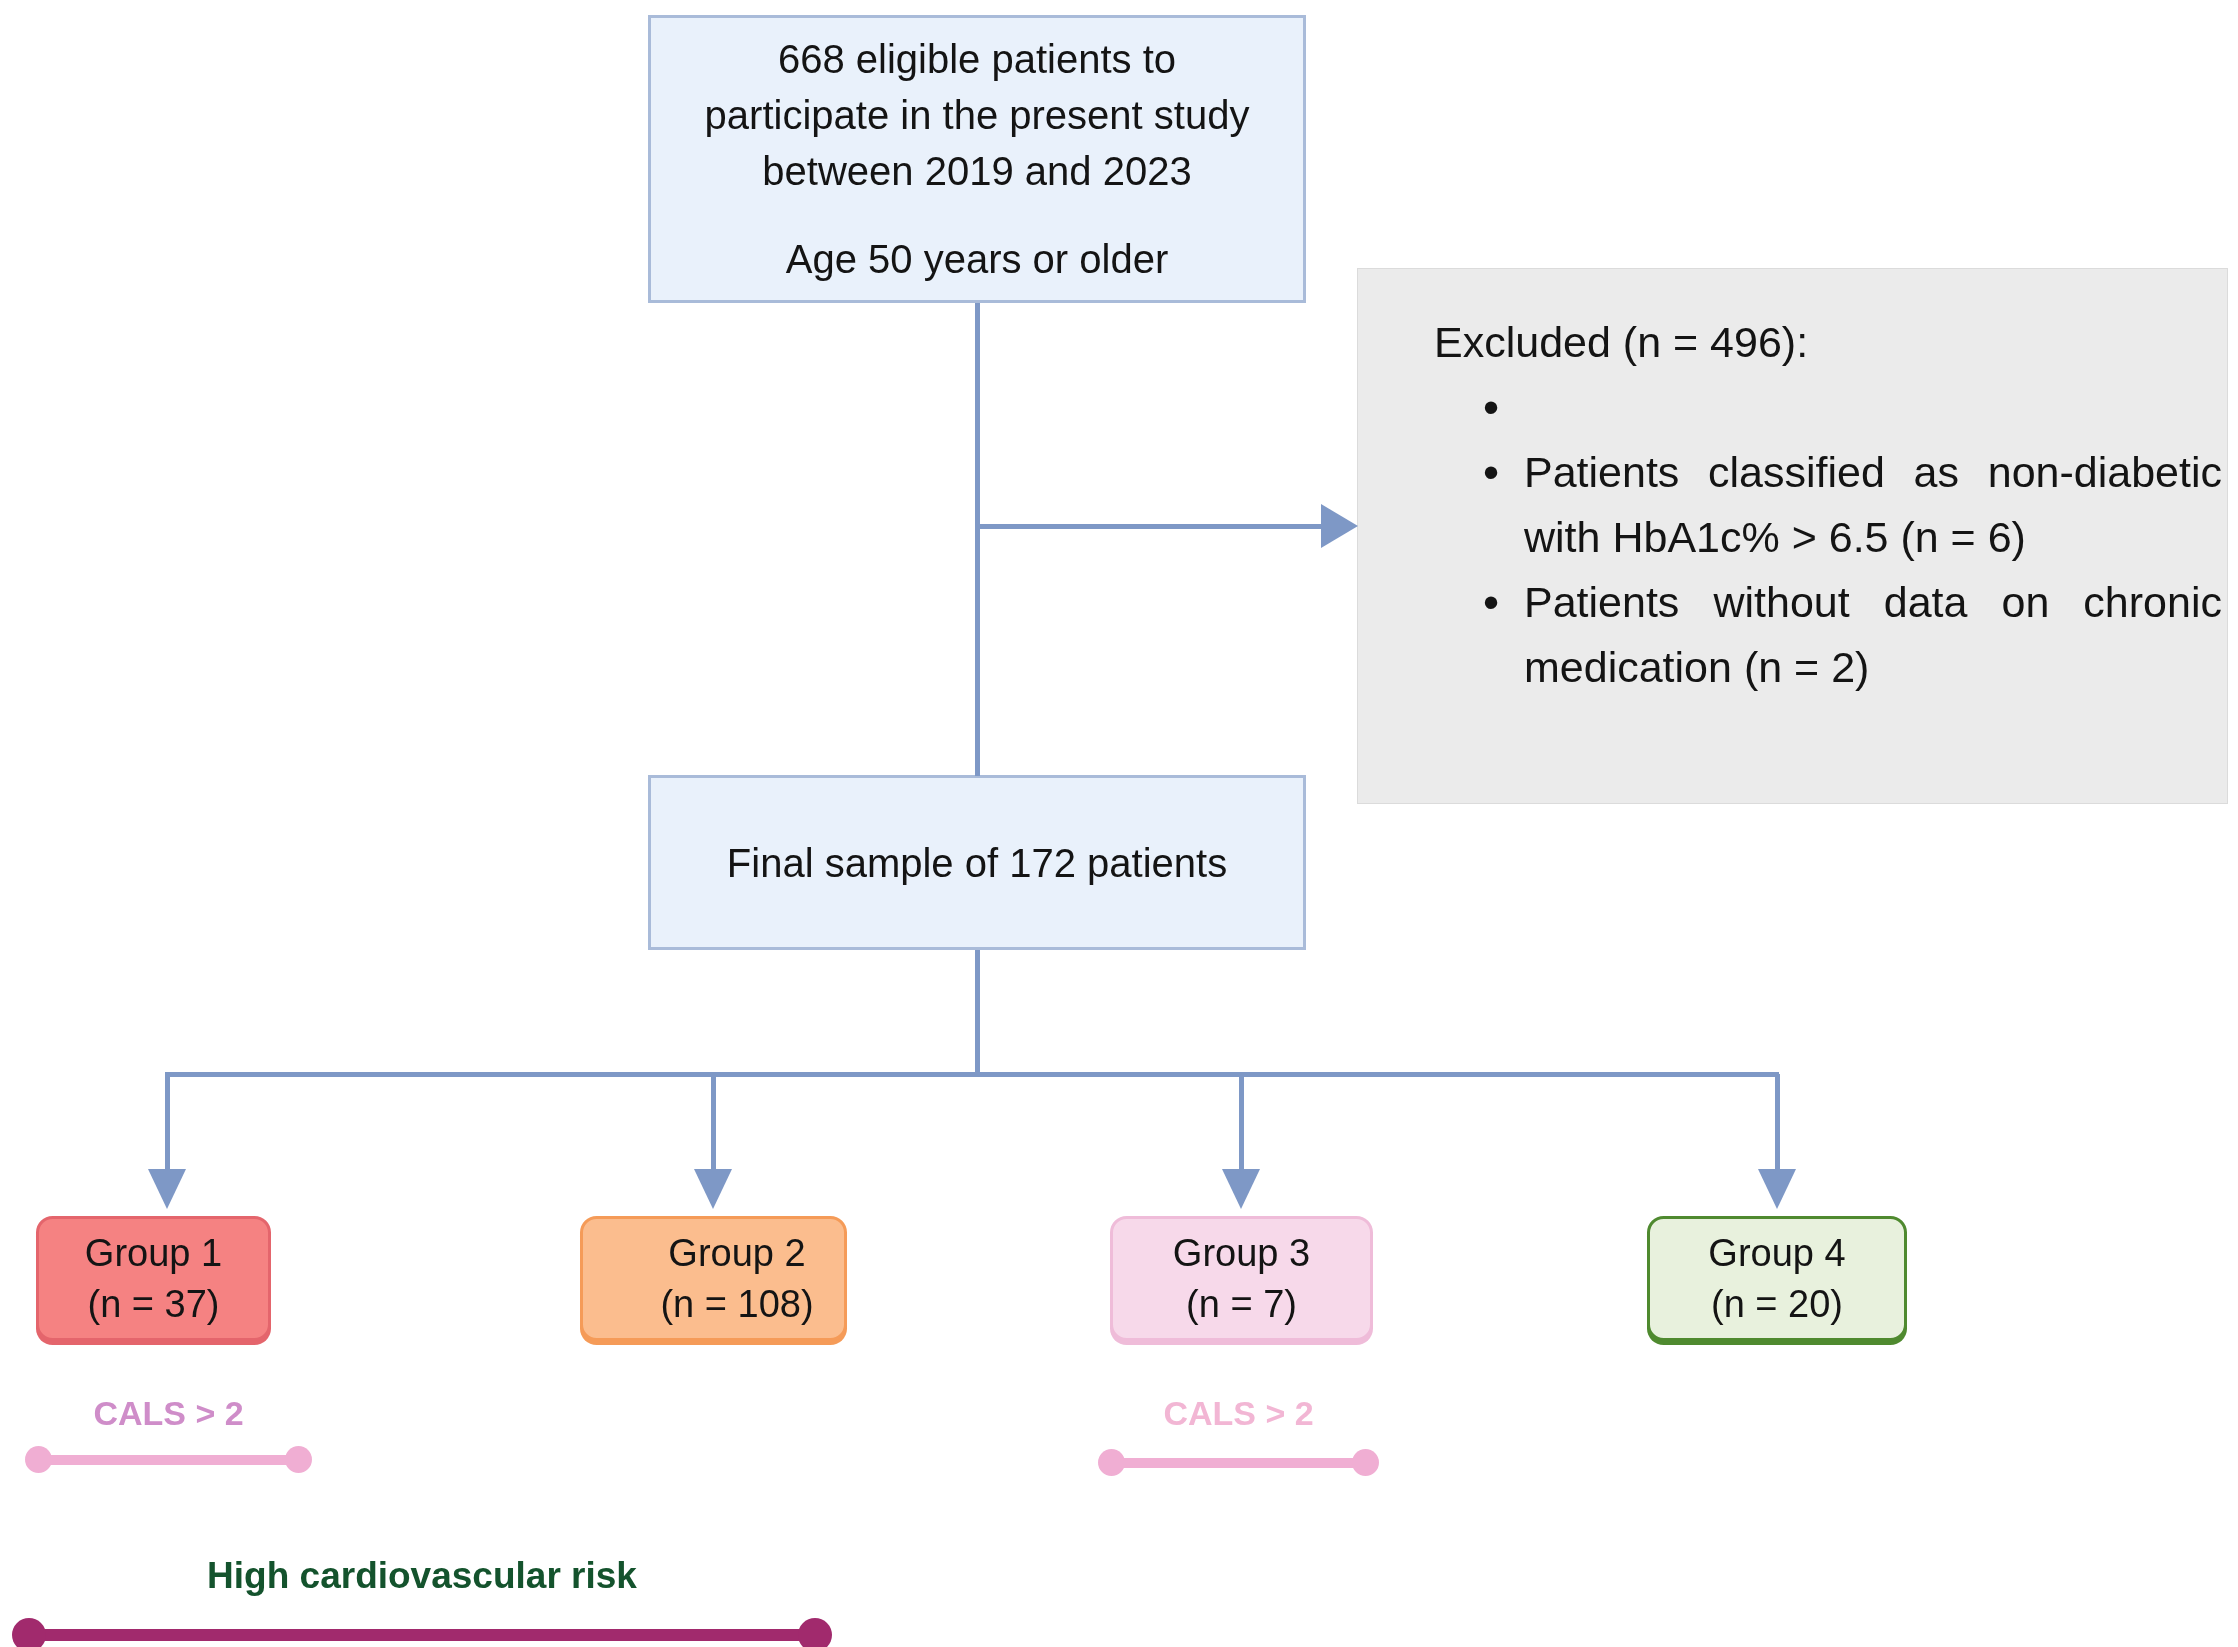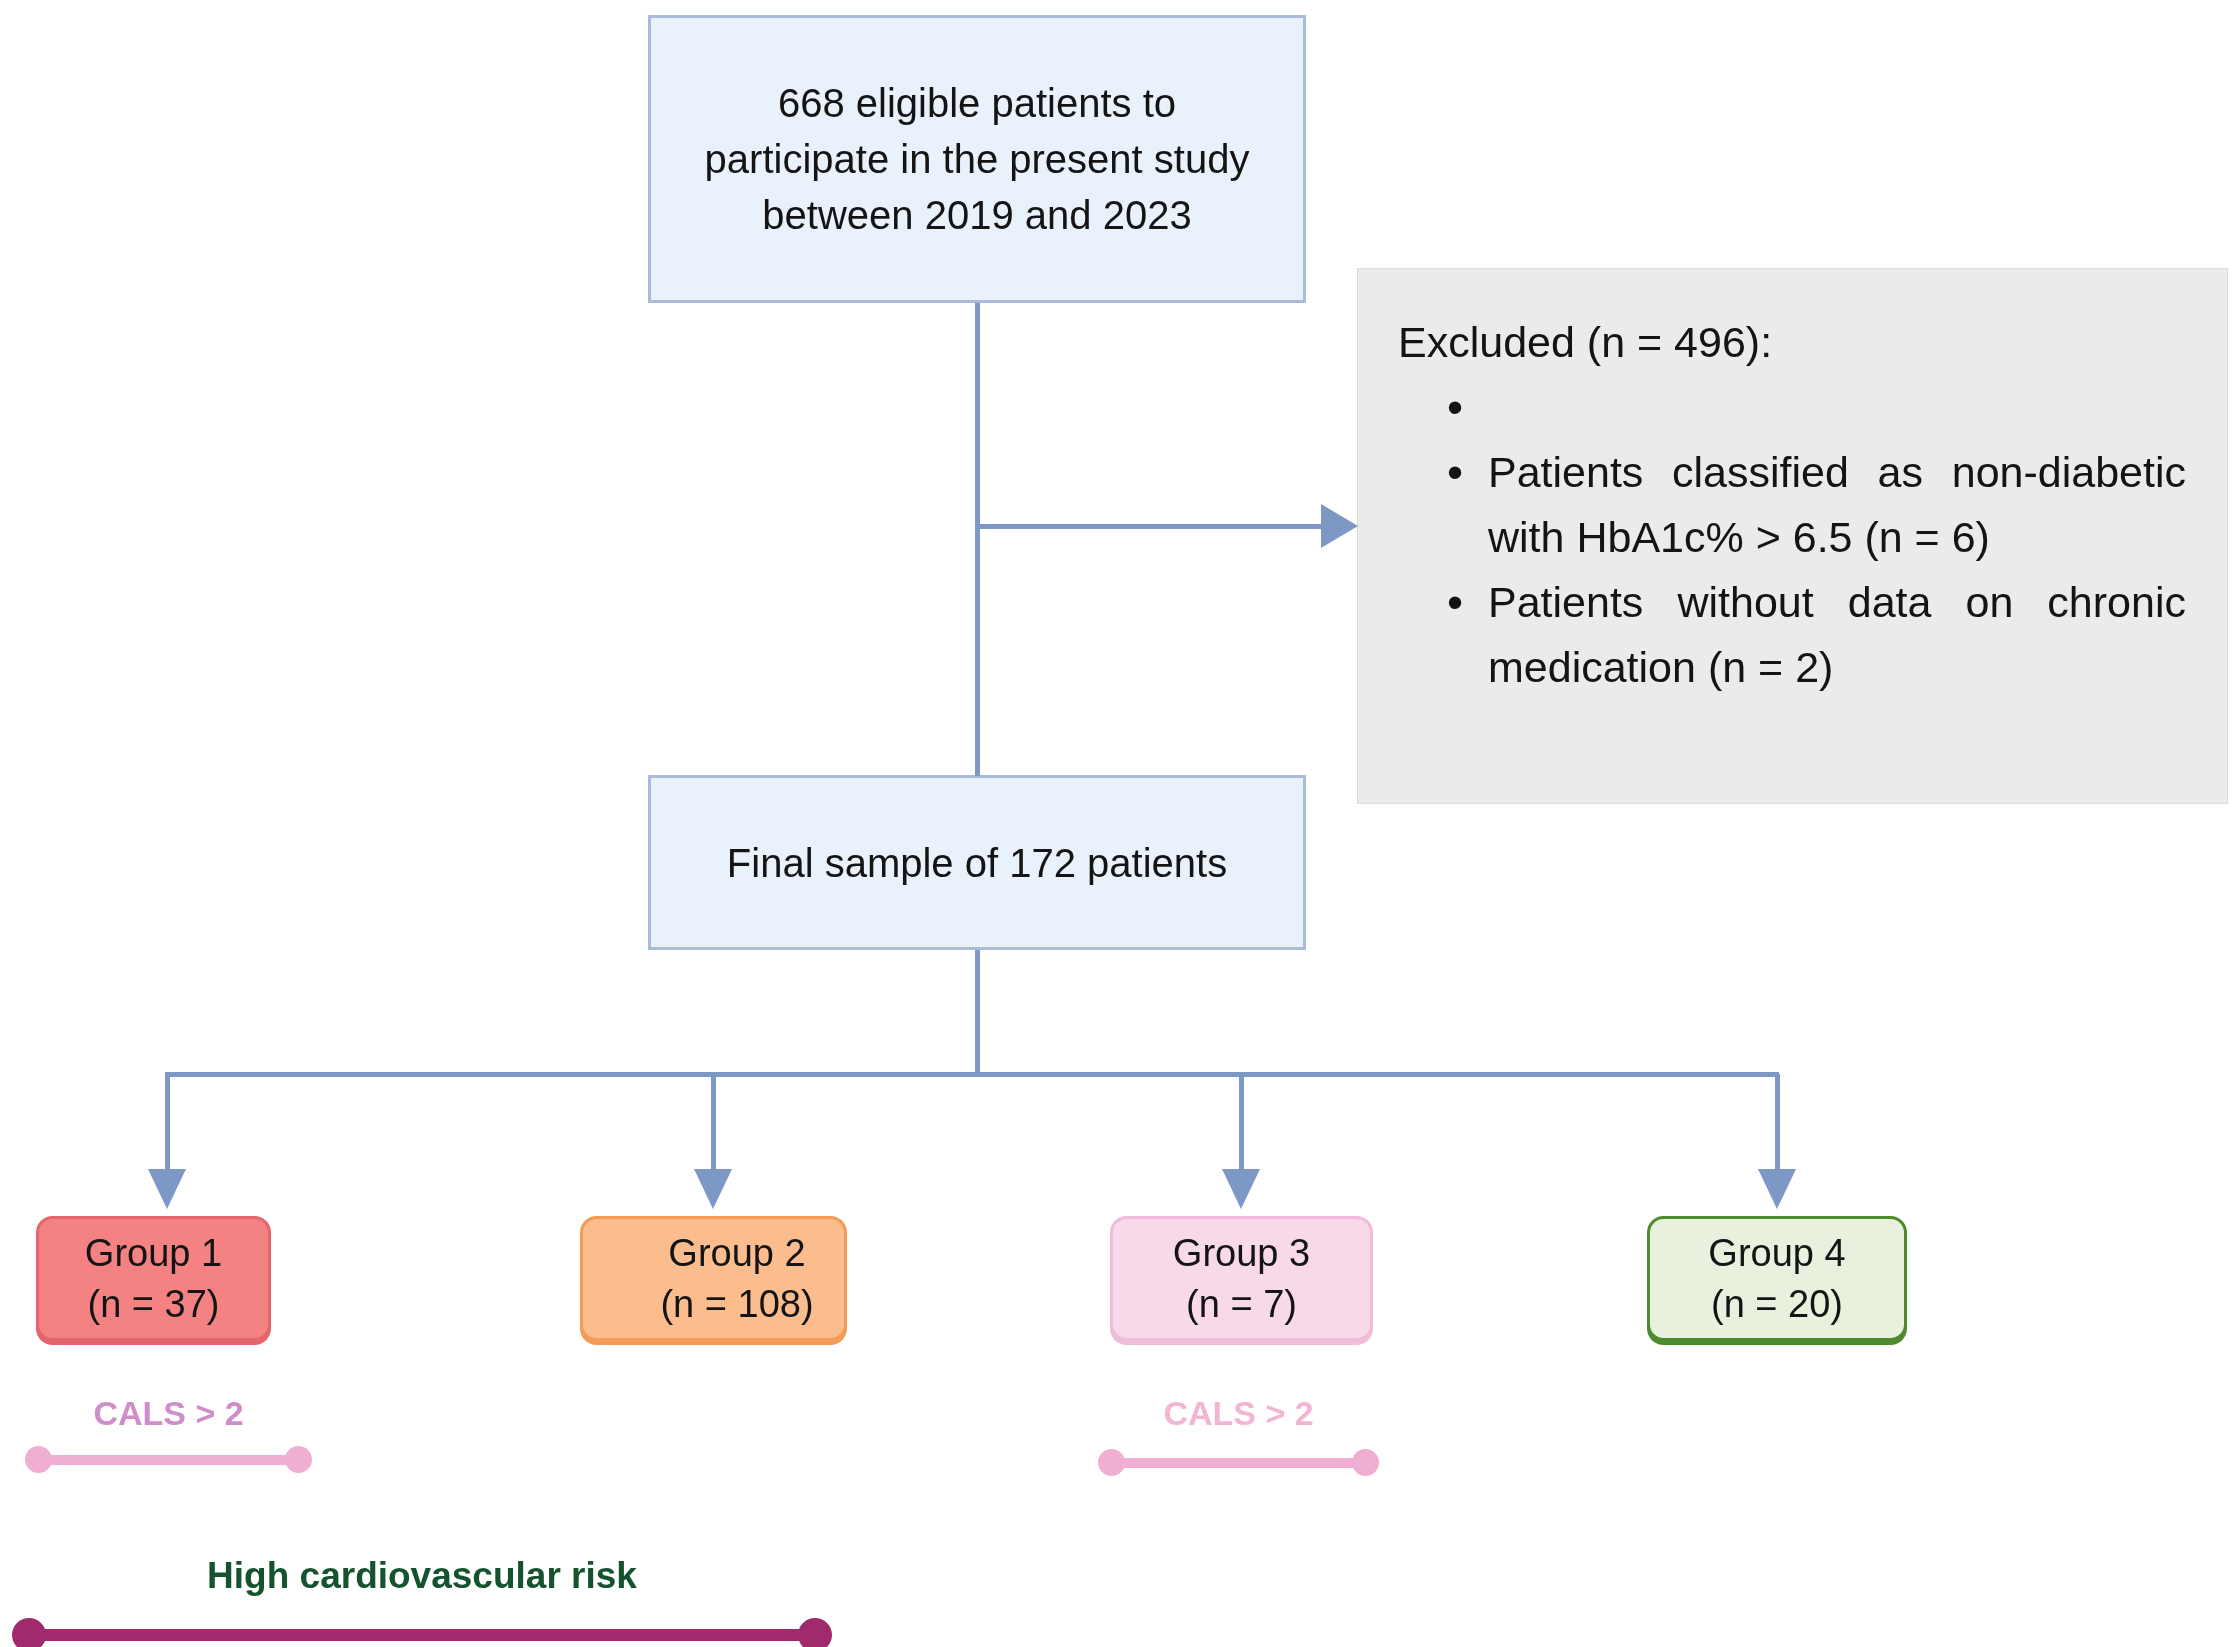--- a/index.html
+++ b/index.html
@@ -23,20 +23,21 @@
     font-size:40px;line-height:56px;
   }
   .eligible{left:648px;top:15.4px;width:658px;height:288px;row-gap:32px;}
   .final{left:648px;top:775px;width:658px;height:175px;}
 
   .excluded{
     left:1357px;top:268px;width:871px;height:536px;
     background:#EBEBEB;border:1.8px solid #DBDBDB;
     font-size:43px;line-height:65px;
     padding-top:41px;
+    padding-left:36px;
   }
   .excluded-title{margin-left:40px;}
   .bullet{display:flex;margin-left:89px;}
   .bullet-marker{width:41px;font-size:46px;}
   .bullet-text{width:698px;}
   .jline{display:block;text-align:justify;text-align-last:justify;}
   .jline-last{display:block;text-align:left;text-align-last:left;}
 
   
   .group-box{
@@ -82,20 +83,21 @@
 <body>
 
 <div class="canvas">
 
   <div class="node blue-node eligible">
     <div>
       <span style="display:block">668 eligible patients to</span>
       <span style="display:block">participate in the present study</span>
       <span style="display:block">between 2019 and 2023</span>
     </div>
+    <div>Age 50 years or older</div>
   </div>
 
   <div class="node excluded">
     <div class="excluded-title">Excluded (n = 496):</div>
     <div class="bullet">
       <span class="bullet-marker">•</span>
     </div>
     <div class="bullet">
       <span class="bullet-marker">•</span>
       <span class="bullet-text">

